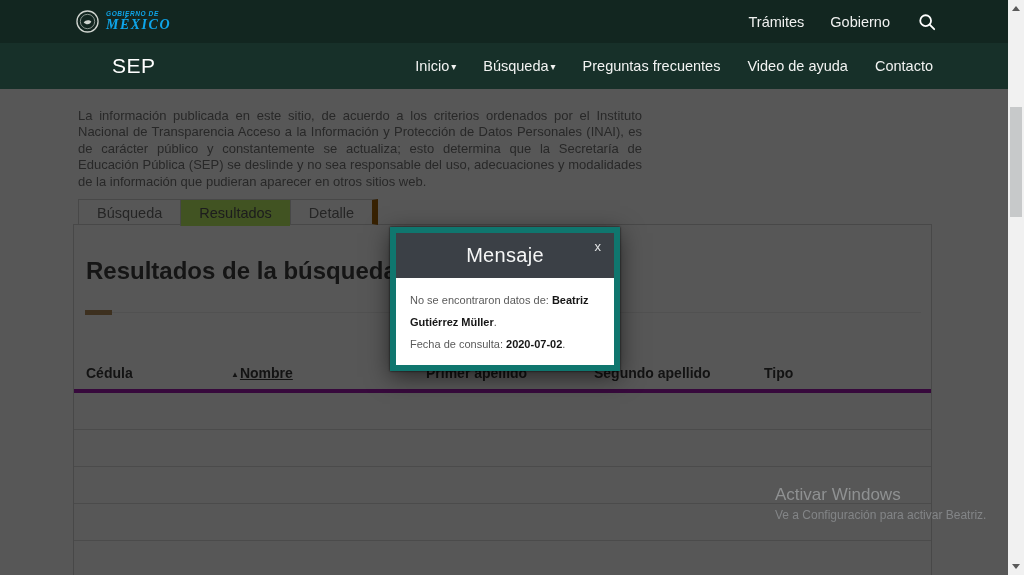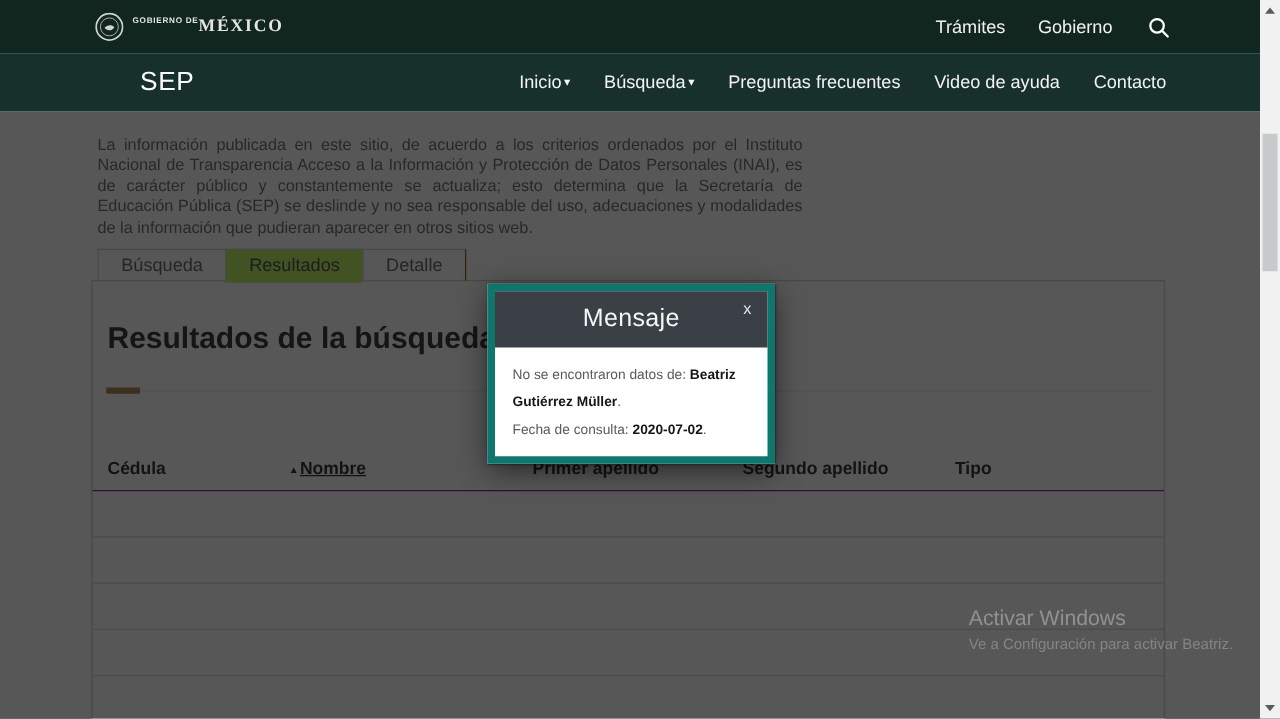--- a/index.html
+++ b/index.html
@@ -9,21 +9,21 @@
     background:#ffffff;font-family:"Liberation Sans",sans-serif;
     -webkit-font-smoothing:antialiased;
   }
   
   .topbar{
     position:absolute;left:0;top:0;width:1024px;height:43px;
     background:#122620;display:flex;align-items:center;z-index:10;
   }
   .brand{display:flex;align-items:center;margin-left:76px;gap:7px;}
   .seal{width:23px;height:23px;flex:0 0 auto;}
-  .brand-text{display:flex;flex-direction:row;line-height:1;color:#e5e5e5;}
+  .brand-text{display:flex;flex-direction:column;line-height:1;color:#0ea5e9;font-style:italic;}
   .brand-small{font-size:6.5px;font-weight:700;letter-spacing:.6px;}
   .brand-large{font-family:"Liberation Serif",serif;font-size:14px;font-weight:700;letter-spacing:1.5px;margin-top:1px;}
   .topbar-right{position:absolute;right:88px;top:0;height:43px;display:flex;align-items:center;gap:26px;}
   .toplink{color:#f0f1f0;font-size:14.5px;cursor:pointer;}
   .search-btn{width:18px;height:18px;margin-left:2px;cursor:pointer;}
   
   .navbar{
     position:absolute;left:0;top:43px;width:1024px;height:46px;
     background:#173029;display:flex;align-items:center;z-index:10;padding-left:36px;
   }
@@ -34,36 +34,36 @@
   
   .disclaimer{
     position:absolute;left:78px;top:95px;width:564px;
     font-size:13px;line-height:16.4px;color:#757575;text-align:justify;z-index:1;
   }
   .tabs{position:absolute;left:78px;top:199px;display:flex;z-index:3;}
   .tab{
     height:26px;padding:5px 18px 0 18px;font-size:14.5px;color:#6d6d6d;
     border:1px solid #d2d2d2;border-right:none;background:transparent;cursor:pointer;
   }
-  .tab:last-child{border-right:1px solid #a16207;}
+  .tab:last-child{border-right:6px solid #a16207;}
   .tab.active{background:#bef264;height:27px;border-bottom:none;color:#555555;}
   .panel{
     position:absolute;left:73px;top:224px;width:859px;height:370px;
     background:#ffffff;border:1px solid #d2d2d2;border-bottom:none;z-index:2;
   }
   .panel-heading{
     position:absolute;left:12px;top:16px;font-size:24px;font-weight:700;color:#3f3f3f;
   }
   .panel-divider{position:absolute;left:11px;top:87px;width:836px;border-top:1px solid #ececec;}
   .panel-divider .gold{
     position:absolute;left:0;top:-3px;width:27px;height:5px;background:#B38E5D;
   }
   
   .rtable{position:absolute;left:0;top:131px;width:857px;font-size:14px;color:#3a3a3a;}
-  .t-head{display:flex;height:37px;align-items:center;border-bottom:1px solid #a21caf;font-weight:700;}
+  .t-head{display:flex;height:37px;align-items:center;border-bottom:4px solid #a21caf;font-weight:700;}
   .t-cell{padding-left:12px;white-space:nowrap;}
   .c1{width:145px;}.c2{width:195px;text-decoration:underline;}.c3{width:168px;}.c4{width:170px;}.c5{flex:1;}
   .sort-ind{font-size:8px;display:inline-block;transform:translateY(-1px);margin-right:1px;}
   .t-row{height:37px;border-bottom:1px solid #dcdcdc;cursor:pointer;}
   
   .overlay{
     position:absolute;left:0;top:89px;width:1008px;height:486px;
     background:rgba(0,0,0,0.66);z-index:20;
   }
   

